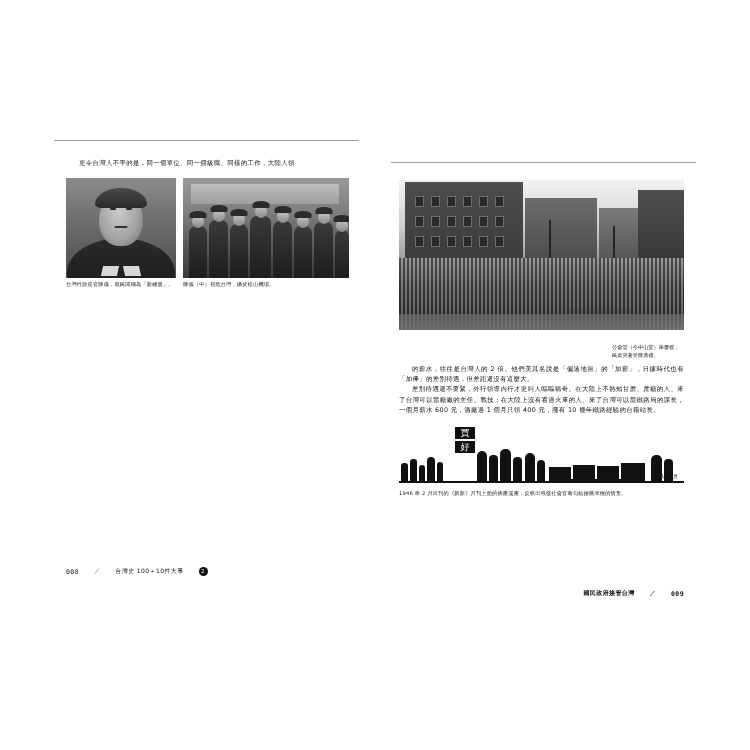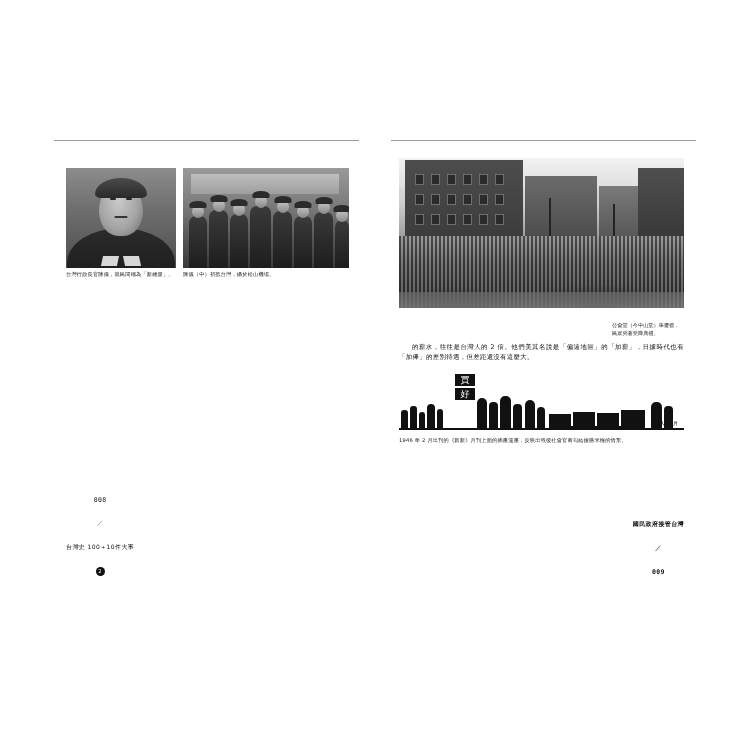--- a/index.html
+++ b/index.html
@@ -25,21 +25,21 @@
     background: #ffffff;
     display: flex;
   }
   .page {
     position: relative;
     width: 337px;
     height: 450px;
     box-sizing: border-box;
   }
   .page-left  { padding: 18px 24px 0 28px; }
-  .page-right { padding: 18px 28px 0 24px; }
+  .page-right { padding: 18px 28px 0 24px; margin-top: 22px; }
 
   .top-rule {
     position: absolute;
     left: 0;
     top: 0;
     width: 100%;
     height: 1px;
     background: #9a9a9a;
   }
   #book-spread .page-left .top-rule  { left: 16px; width: 305px; }
@@ -278,21 +278,20 @@
   
   .footer {
     position: absolute;
     bottom: 14px;
     font-size: 6px;
     color: #111;
     letter-spacing: .4px;
     display: flex;
     align-items: center;
     gap: 15px;
-    flex-direction: column;
   }
   .footer-left  { left: 28px; }
   .footer-right { right: 28px; font-weight: bold; }
   .pg-num {
     font-family: "DejaVu Sans Mono", "Liberation Mono", monospace;
     font-size: 6.5px;
   }
   .slash { color: #555; }
   .chapter-badge {
     display: inline-block;
@@ -307,20 +306,21 @@
 </style>
 </head>
 <body>
 
 <div id="book-spread">
 
   <div class="page page-left">
     <div class="top-rule"></div>
 
     <div class="body-text">
+      <p>更令台灣人不平的是，同一個單位、同一個級職、同樣的工作，大陸人領</p>
     </div>
 
     <div class="photo-row">
 
       <div class="photo-block photo-a">
         <div class="photo portrait">
           <div class="bg-wall"></div>
           <div class="shoulders"></div>
           <div class="collar-l"></div>
           <div class="collar-r"></div>
@@ -390,20 +390,21 @@
       <div class="pole" style="left:150px; top:40px; height:58px;"></div>
       <div class="pole" style="left:214px; top:46px; height:52px;"></div>
       <div class="crowd"></div>
       <div class="road"></div>
     </div>
 
     <div class="right-fig-caption">公會堂（今中山堂）舉慶祝，民眾夾著受降典禮。</div>
 
     <div class="body-text" style="margin-top:34px;">
       <p>的薪水，往往是台灣人的 2 倍。他們美其名說是「偏遠地區」的「加薪」，日據時代也有「加俸」的差別待遇，但差距還沒有這麼大。</p>
+      <p>差別待遇還不要緊，外行領導內行才更叫人嘔嘔稱奇。在大陸上不熟知甘蔗、蔗糖的人、來了台灣可以當糖廠的主任。戰技；在大陸上沒有看過火車的人、來了台灣可以當鐵路局的課長，一個月薪水 600 元，酒廠過 1 個月只領 400 元，擁有 10 幾年鐵路經驗的台籍站長。</p>
     </div>
 
     <div class="woodcut">
       <div class="ground"></div>
 
       <div class="silhouette" style="left:2px;  width:7px;  height:18px; border-radius:3px 3px 0 0;"></div>
       <div class="silhouette" style="left:11px; width:7px;  height:22px; border-radius:3px 3px 0 0;"></div>
       <div class="silhouette" style="left:20px; width:6px;  height:16px; border-radius:3px 3px 0 0;"></div>
       <div class="silhouette" style="left:28px; width:8px;  height:24px; border-radius:4px 4px 0 0;"></div>
       <div class="silhouette" style="left:38px; width:6px;  height:19px; border-radius:3px 3px 0 0;"></div>

